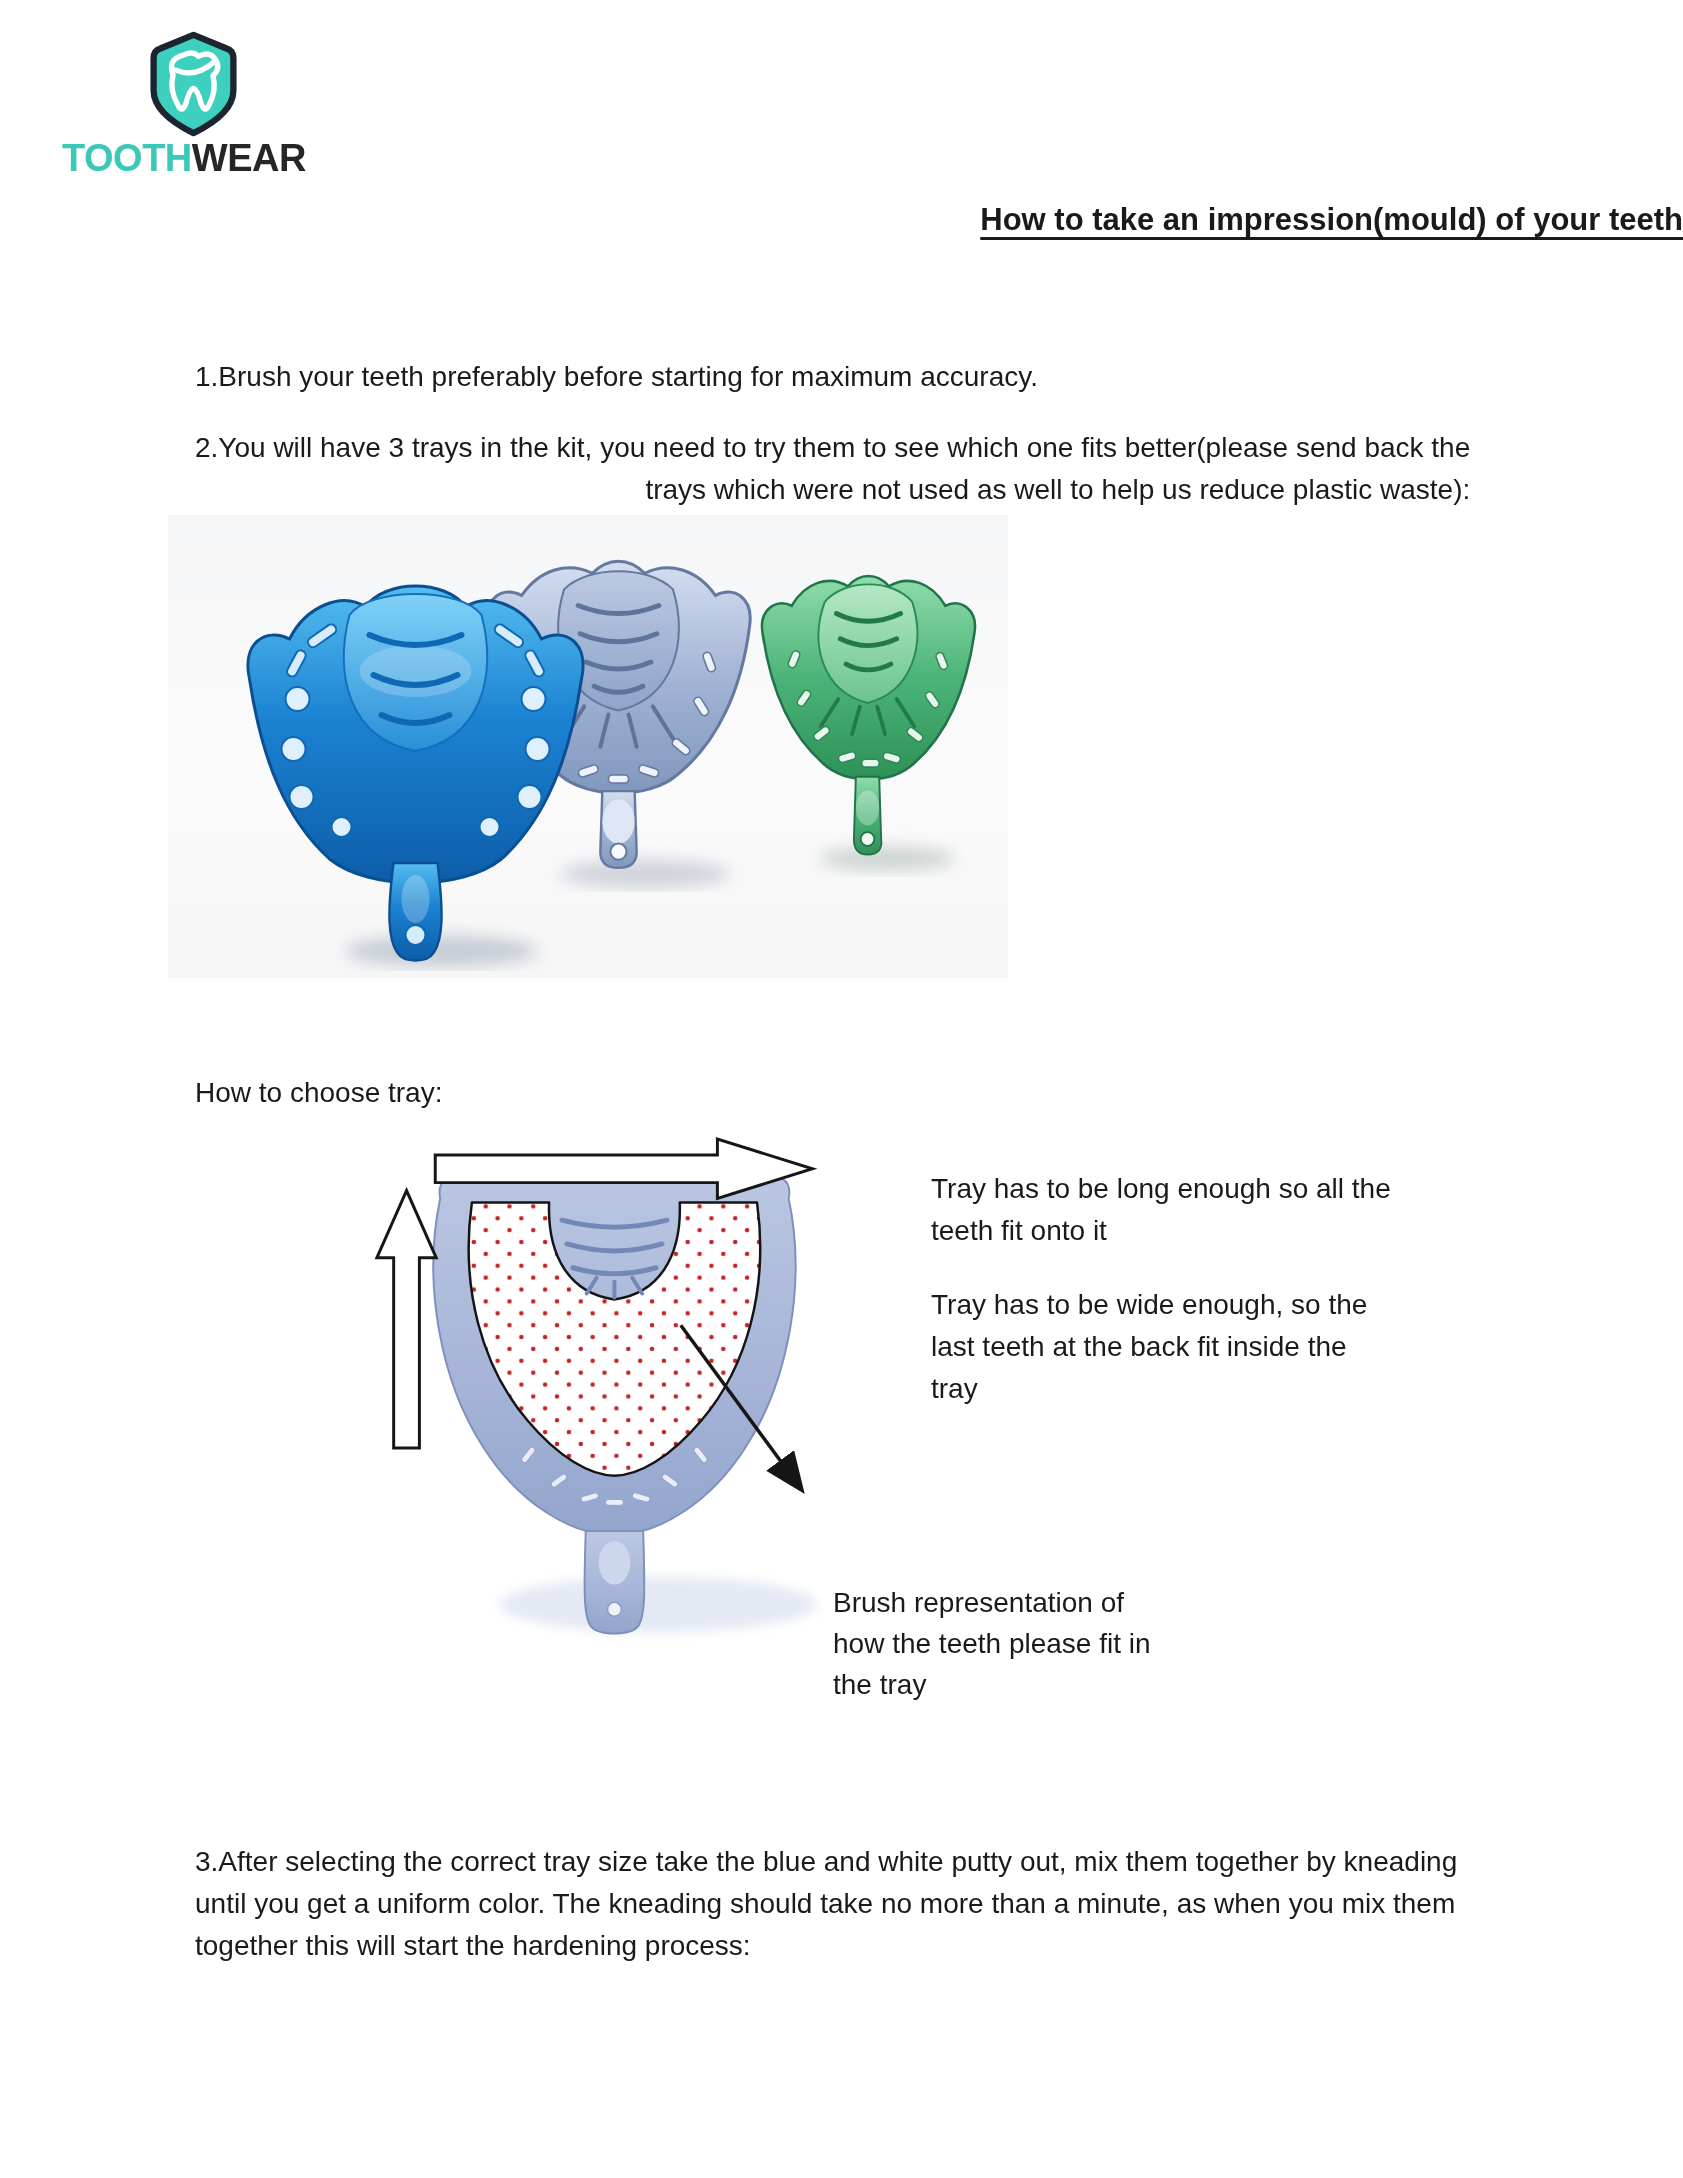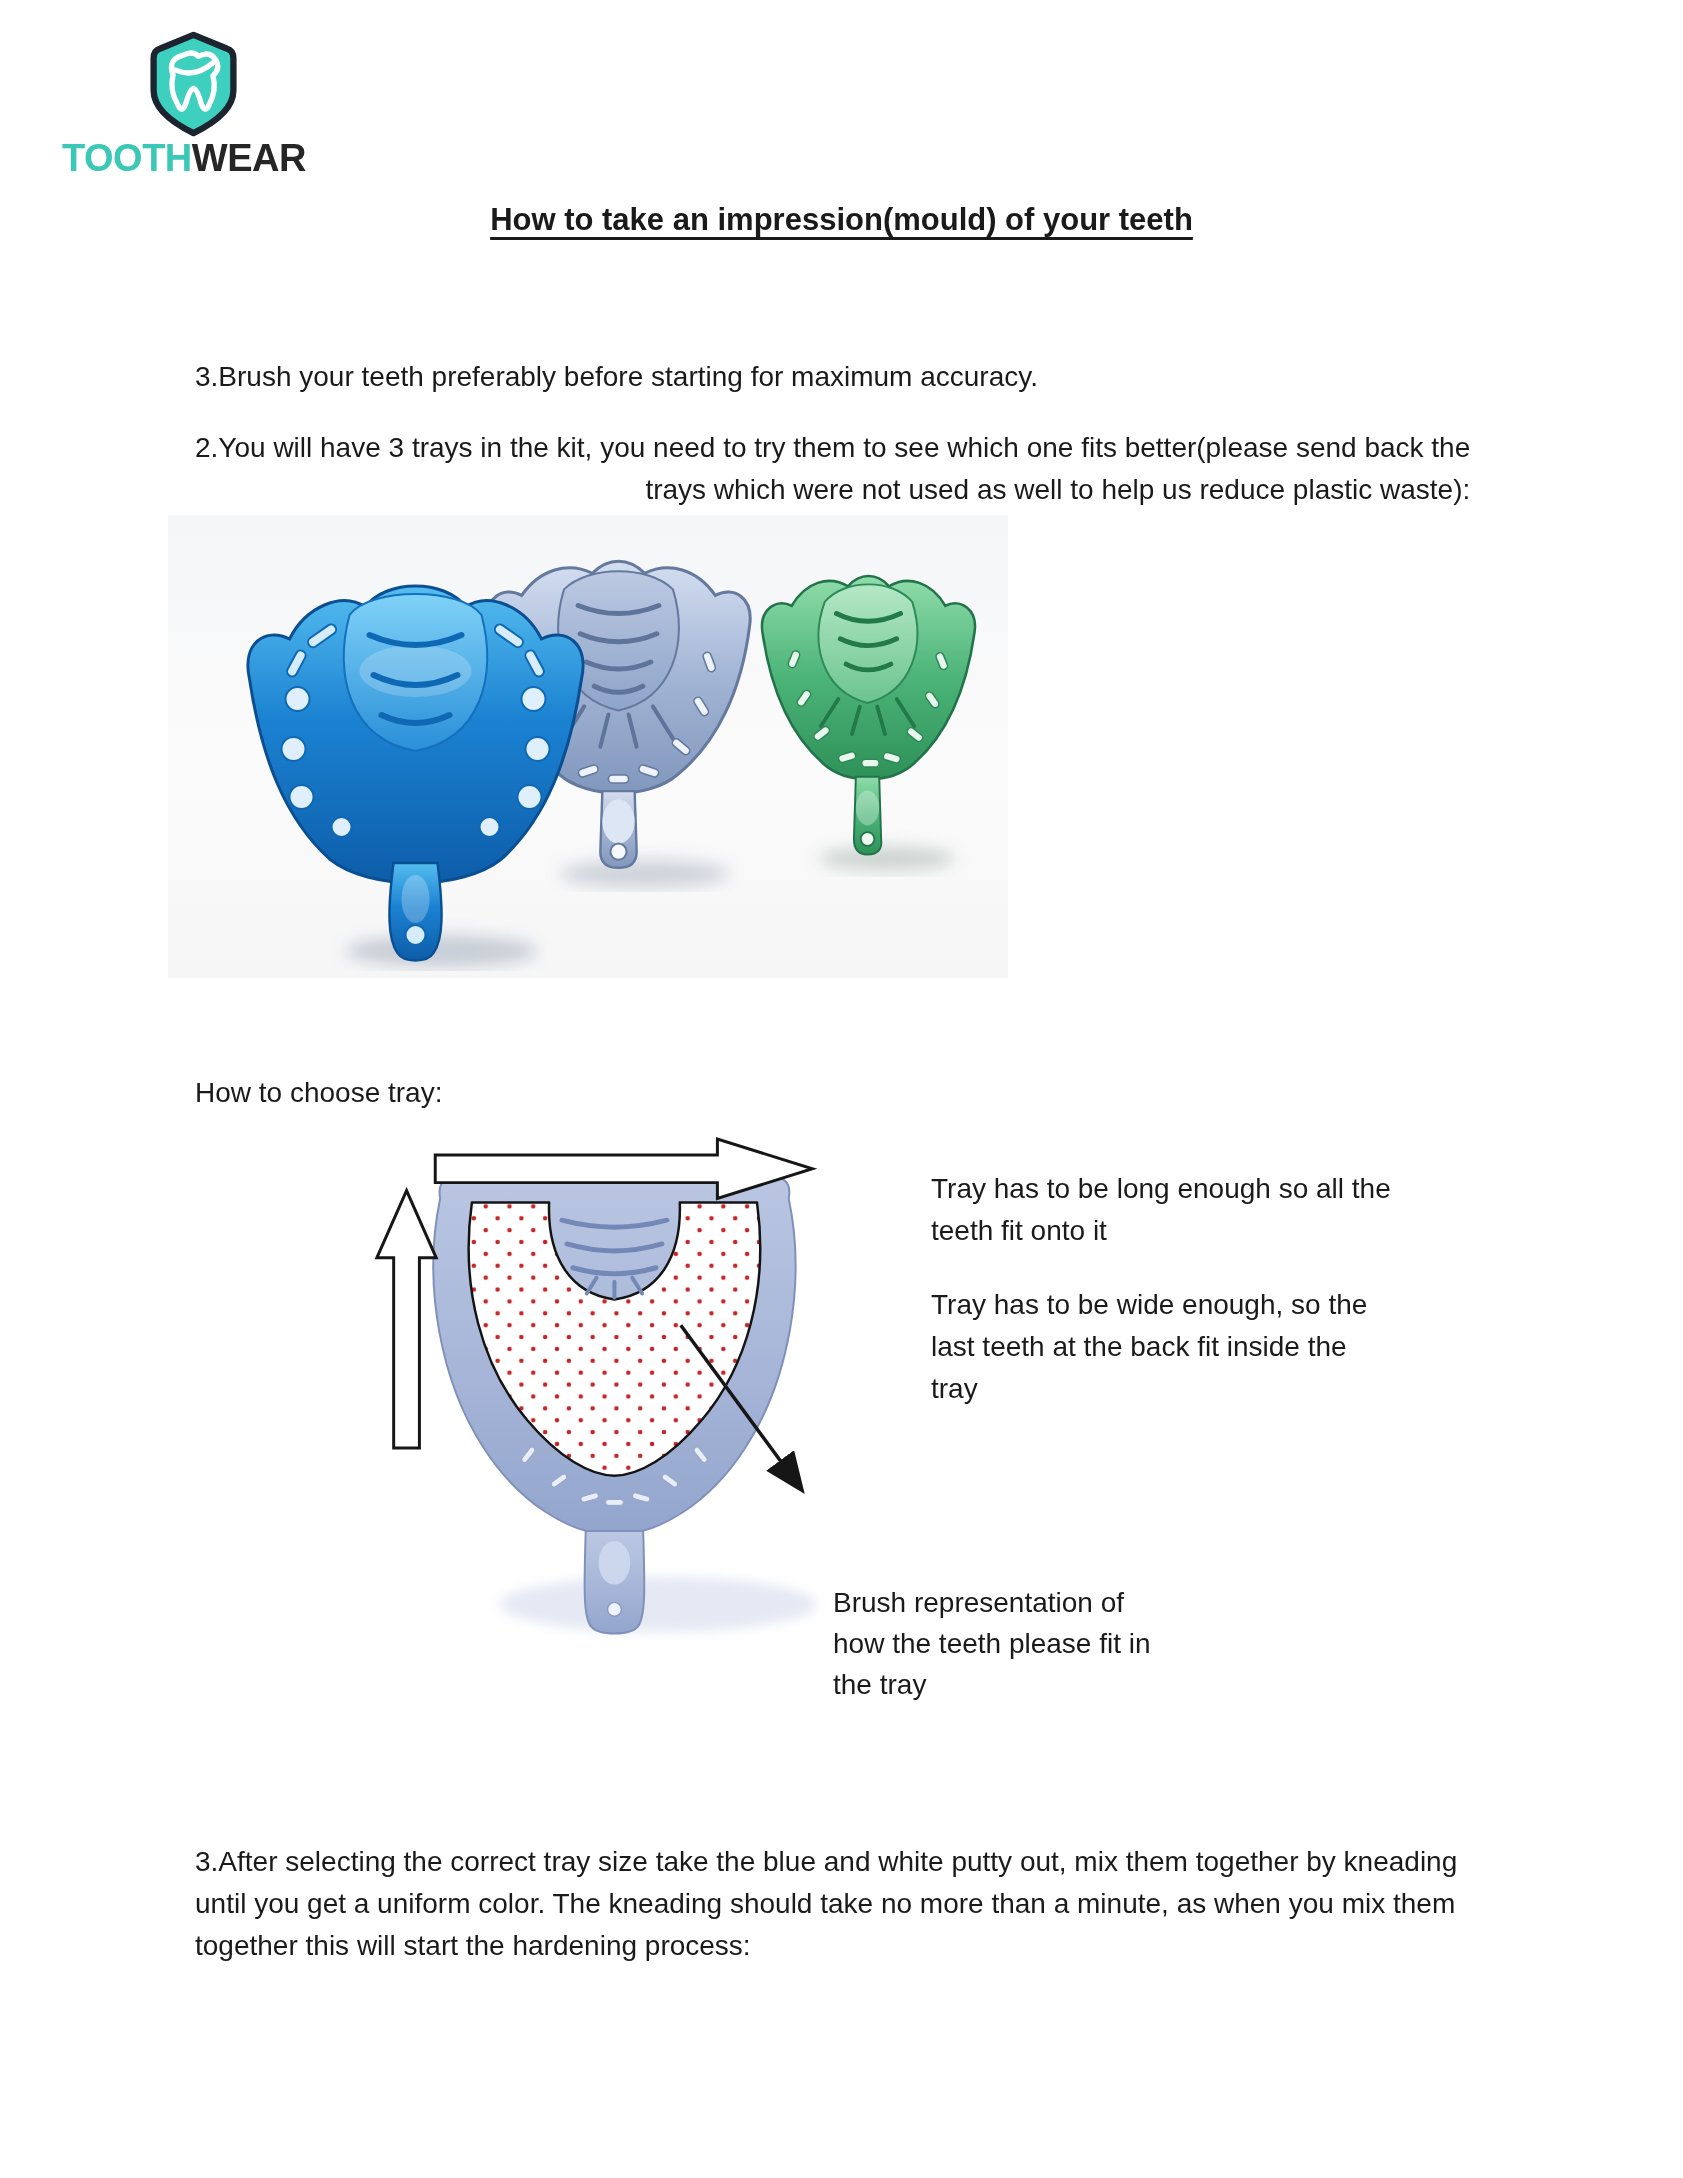--- a/index.html
+++ b/index.html
@@ -7,21 +7,21 @@
     position:relative;width:1683px;height:2178px;background:#ffffff;overflow:hidden;
     font-family:"Liberation Sans",sans-serif;color:var(--text-color,#1a1a1a);
   }
   .abs{position:absolute;}
   
   .logo-icon{left:140px;top:30px;width:107px;height:109px;}
   .wordmark{left:62px;top:137px;font-size:38px;font-weight:bold;letter-spacing:-0.5px;white-space:nowrap;}
   .wordmark .brand-a{color:var(--brand-teal,#3cc8b6);}
   .wordmark .brand-b{color:var(--brand-dark,#262626);}
   
-  .title{left:0;top:202px;width:1683px;text-align:center;font-size:31px;font-weight:bold;}
+  .title{left:0;top:202px;width:1683px;text-align:right;font-size:31px;font-weight:bold;}
   .title span{text-decoration:underline;text-decoration-thickness:2.5px;text-underline-offset:7px;}
   
   .bodytext{font-size:28px;line-height:42px;white-space:nowrap;}
   .step1{left:195px;top:356px;}
   .step2{left:195px;top:427px;text-align:right;}
   .choose-heading{left:195px;top:1072px;font-size:28px;text-align:right;}
   .ann1{left:931px;top:1168px;}
   .ann2{left:931px;top:1284px;}
   .caption{left:833px;top:1582px;line-height:41px;}
   .step3{left:195px;top:1841px;line-height:42px;}
@@ -50,21 +50,21 @@
   </div>
   <div class="abs wordmark">
     <span class="brand-a">TOOTH</span><span class="brand-b">WEAR</span>
   </div>
 
   <div class="abs title">
     <span>How to take an impression(mould) of your teeth</span>
   </div>
 
   <div class="abs bodytext step1">
-    <div>3.Brush your teeth preferably before starting for maximum accuracy.</div>
+    <div>1.Brush your teeth preferably before starting for maximum accuracy.</div>
   </div>
 
   <div class="abs bodytext step2">
     <div>2.You will have 3 trays in the kit, you need to try them to see which one fits better(please send back the</div>
     <div>trays which were not used as well to help us reduce plastic waste):</div>
   </div>
 
   <figure class="abs photo" style="margin:0">
 
     <svg class="tray-svg tray-silver" viewBox="0 0 150 172">

